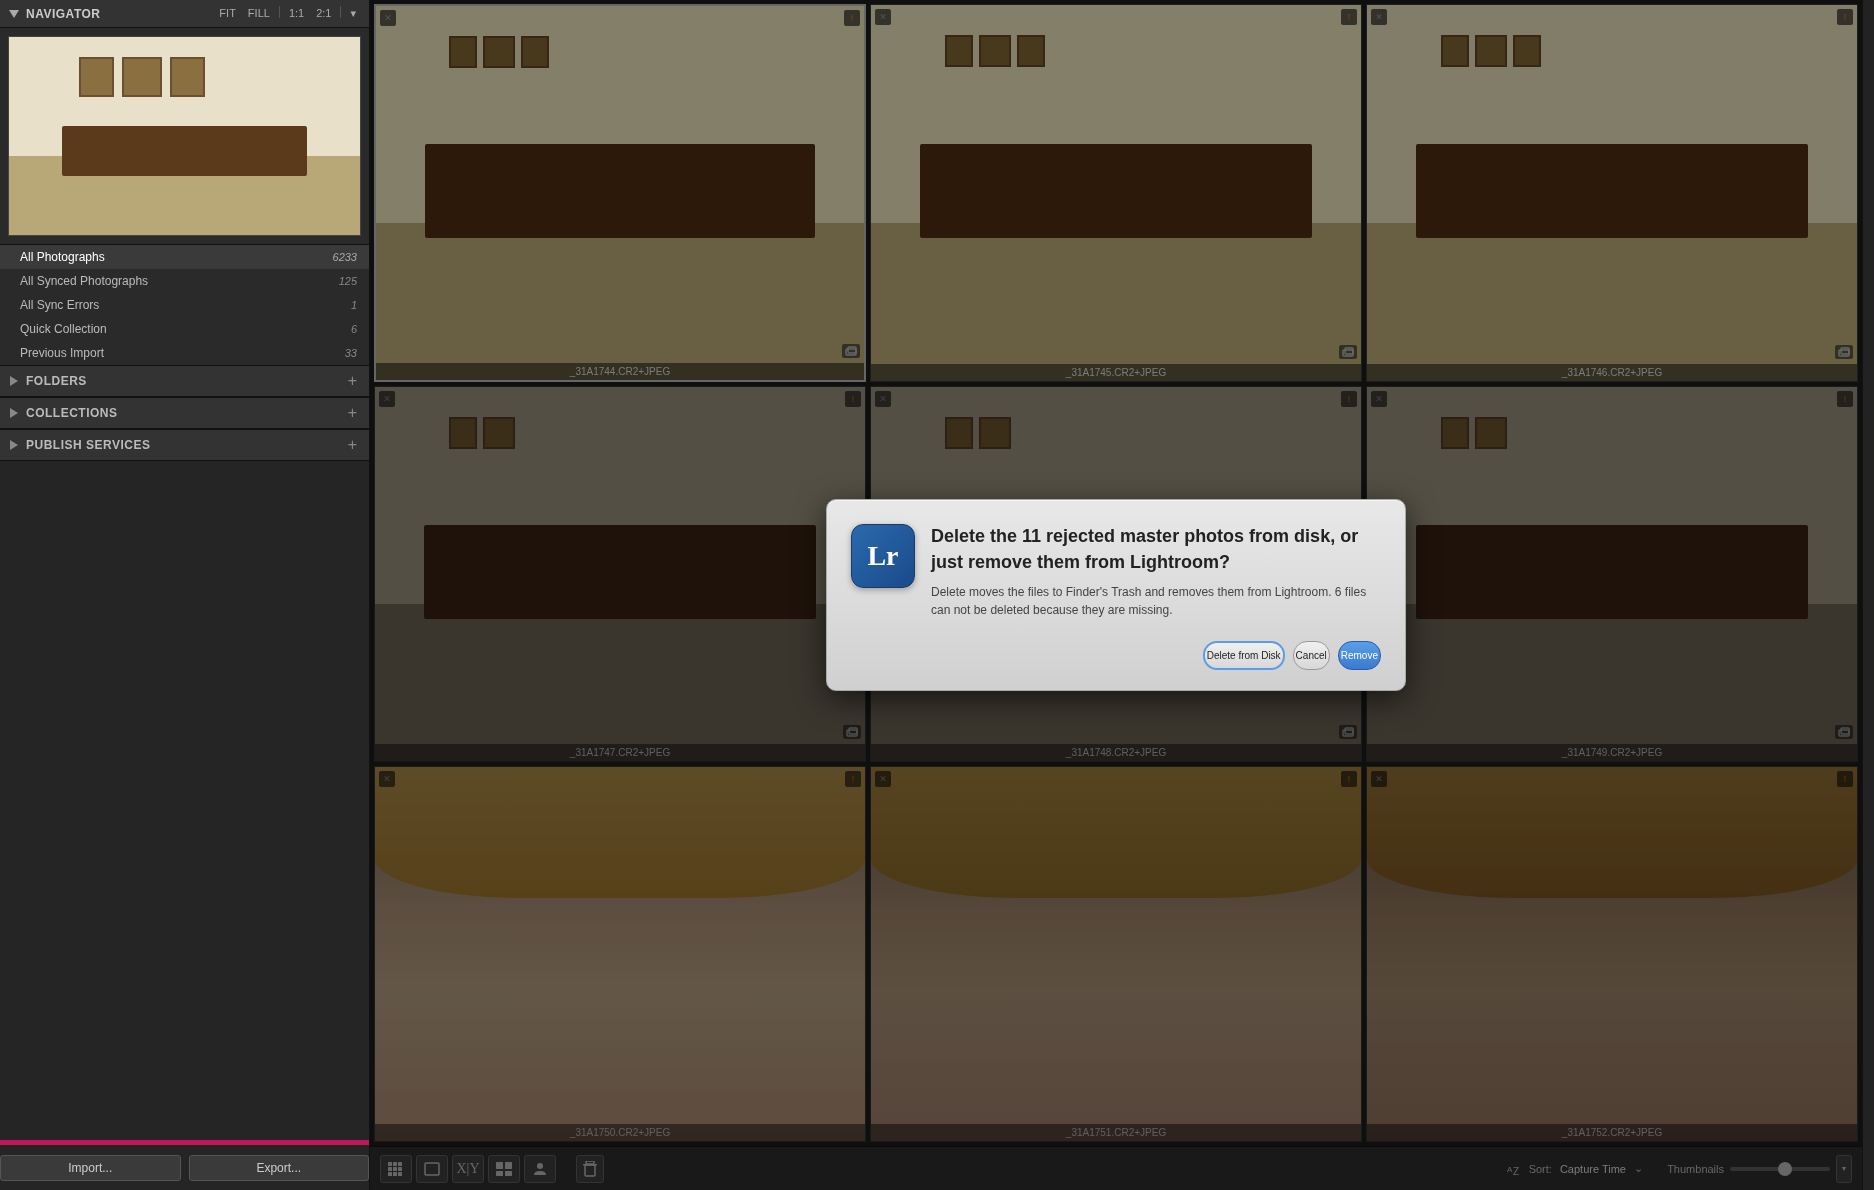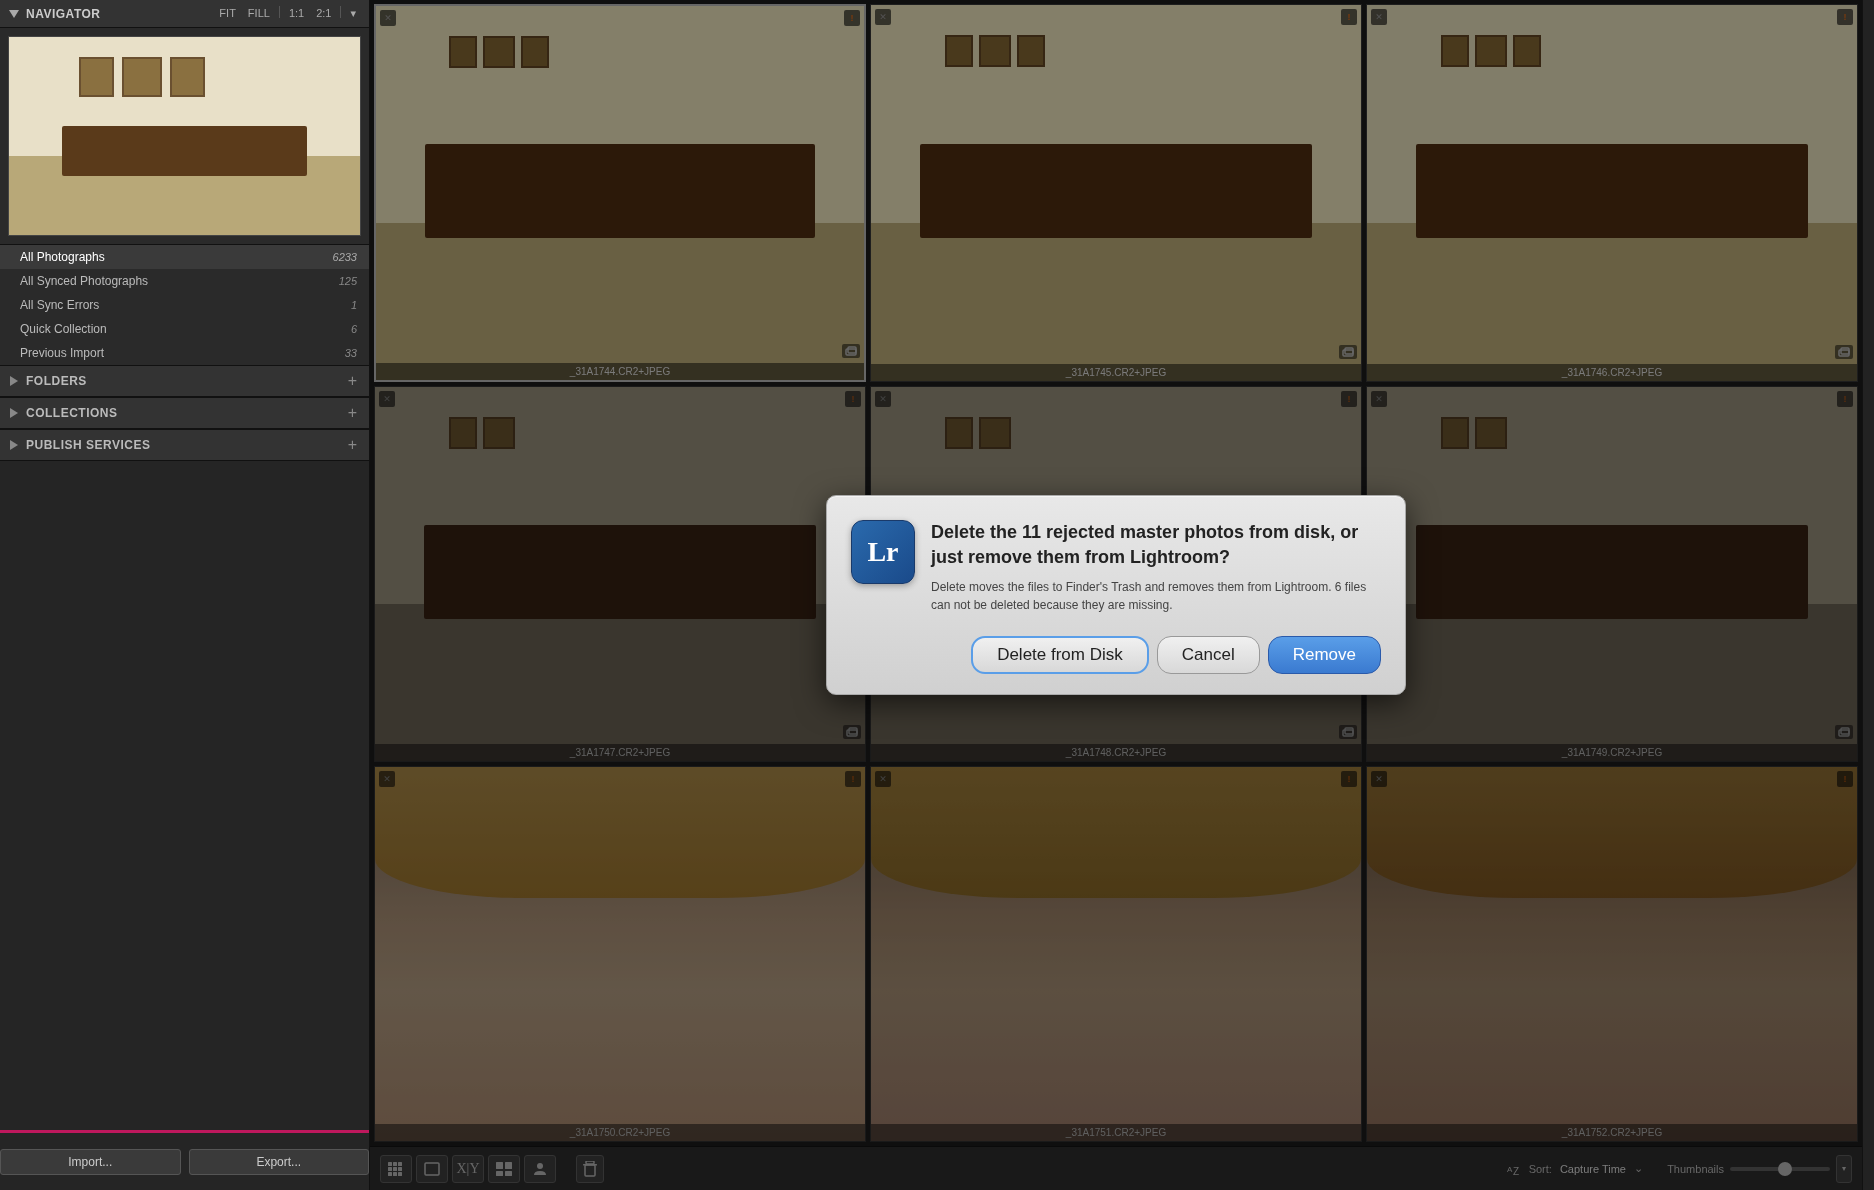--- a/index.html
+++ b/index.html
@@ -222,23 +222,23 @@
     .add-btn {
       font-size: 16px;
       color: #888;
       cursor: pointer;
       line-height: 1;
       padding: 0 2px;
     }
 
     
     .bottom-toolbar {
-      height: 60px;
+      height: 50px;
       background: #252525;
-      border-top: 3px solid #be185d;
+      border-top: 5px solid #be185d;
       display: flex;
       align-items: center;
       padding: 0 0;
       gap: 8px;
     }
 
     .toolbar-btn {
       background: #3a3a3a;
       border: 1px solid #555;
       color: #ccc;
@@ -547,22 +547,22 @@
     }
 
     .dialog-buttons {
       display: flex;
       justify-content: flex-end;
       gap: 8px;
       margin-top: 10px;
     }
 
     .dialog-btn {
-      padding: 7px 24px;
-      font-size: 17px;
+      padding: 7px 2px;
+      font-size: 10px;
       border-radius: 14px;
       cursor: pointer;
       font-weight: normal;
       border: 1px solid #999;
       background: linear-gradient(180deg, #f0f0f0 0%, #d8d8d8 100%);
       color: #222;
     }
 
     .dialog-btn.primary {
       background: linear-gradient(180deg, #5a9ee8 0%, #3a7ad0 100%);

